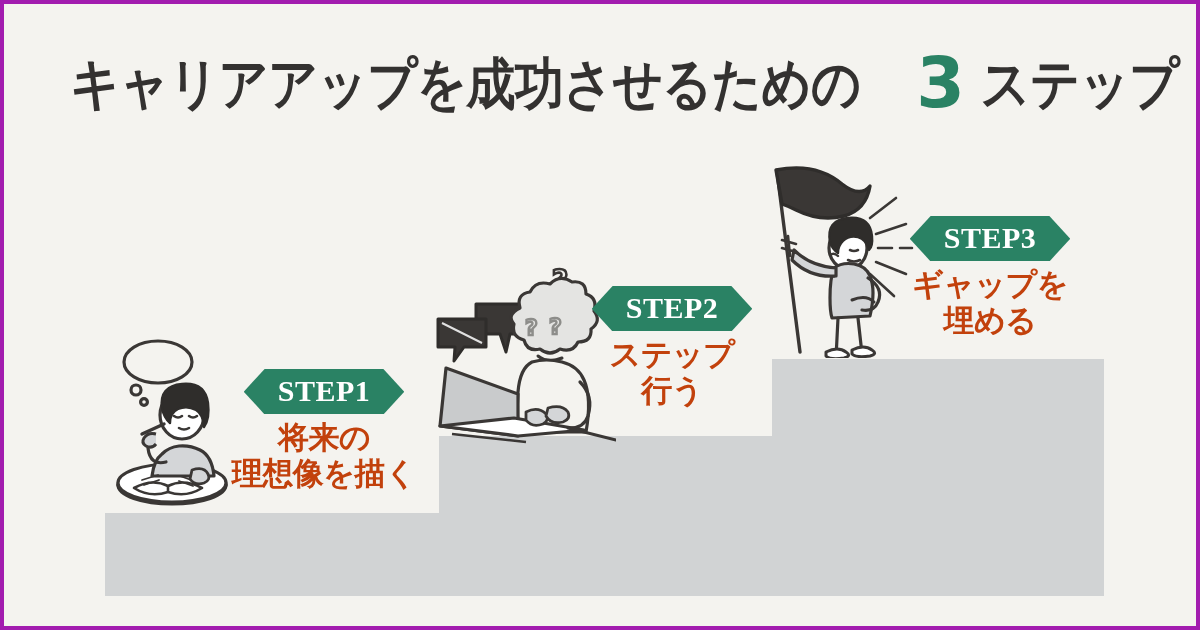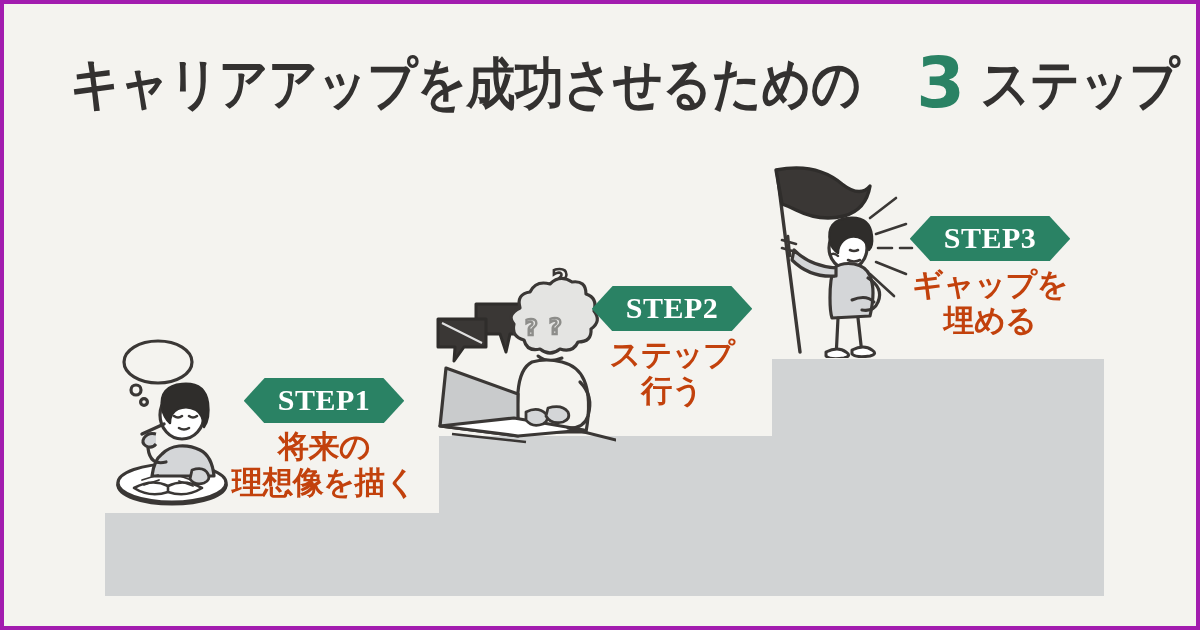--- a/index.html
+++ b/index.html
@@ -61,21 +61,21 @@
   }
   #stair-1 { left: 101px;  top: 509px; width: 335px; height: 83px; }
   #stair-2 { left: 435px;  top: 432px; width: 334px; height: 160px; }
   #stair-3 { left: 768px;  top: 355px; width: 332px; height: 237px; }
 
   
   .step-block {
     position: absolute;
     text-align: center;
   }
-  #step-1-block { left: 210px; top: 374px; width: 220px; }
+  #step-1-block { left: 210px; top: 365px; width: 220px; }
   #step-2-block { left: 570px; top: 282px; width: 196px; }
   #step-3-block { left: 880px; top: 212px; width: 212px; }
 
   .step-badge {
     display: inline-block;
     position: relative;
     background: #2a8264;
     color: #ffffff;
     font-family: Liberation Serif, serif;
     font-weight: bold;

